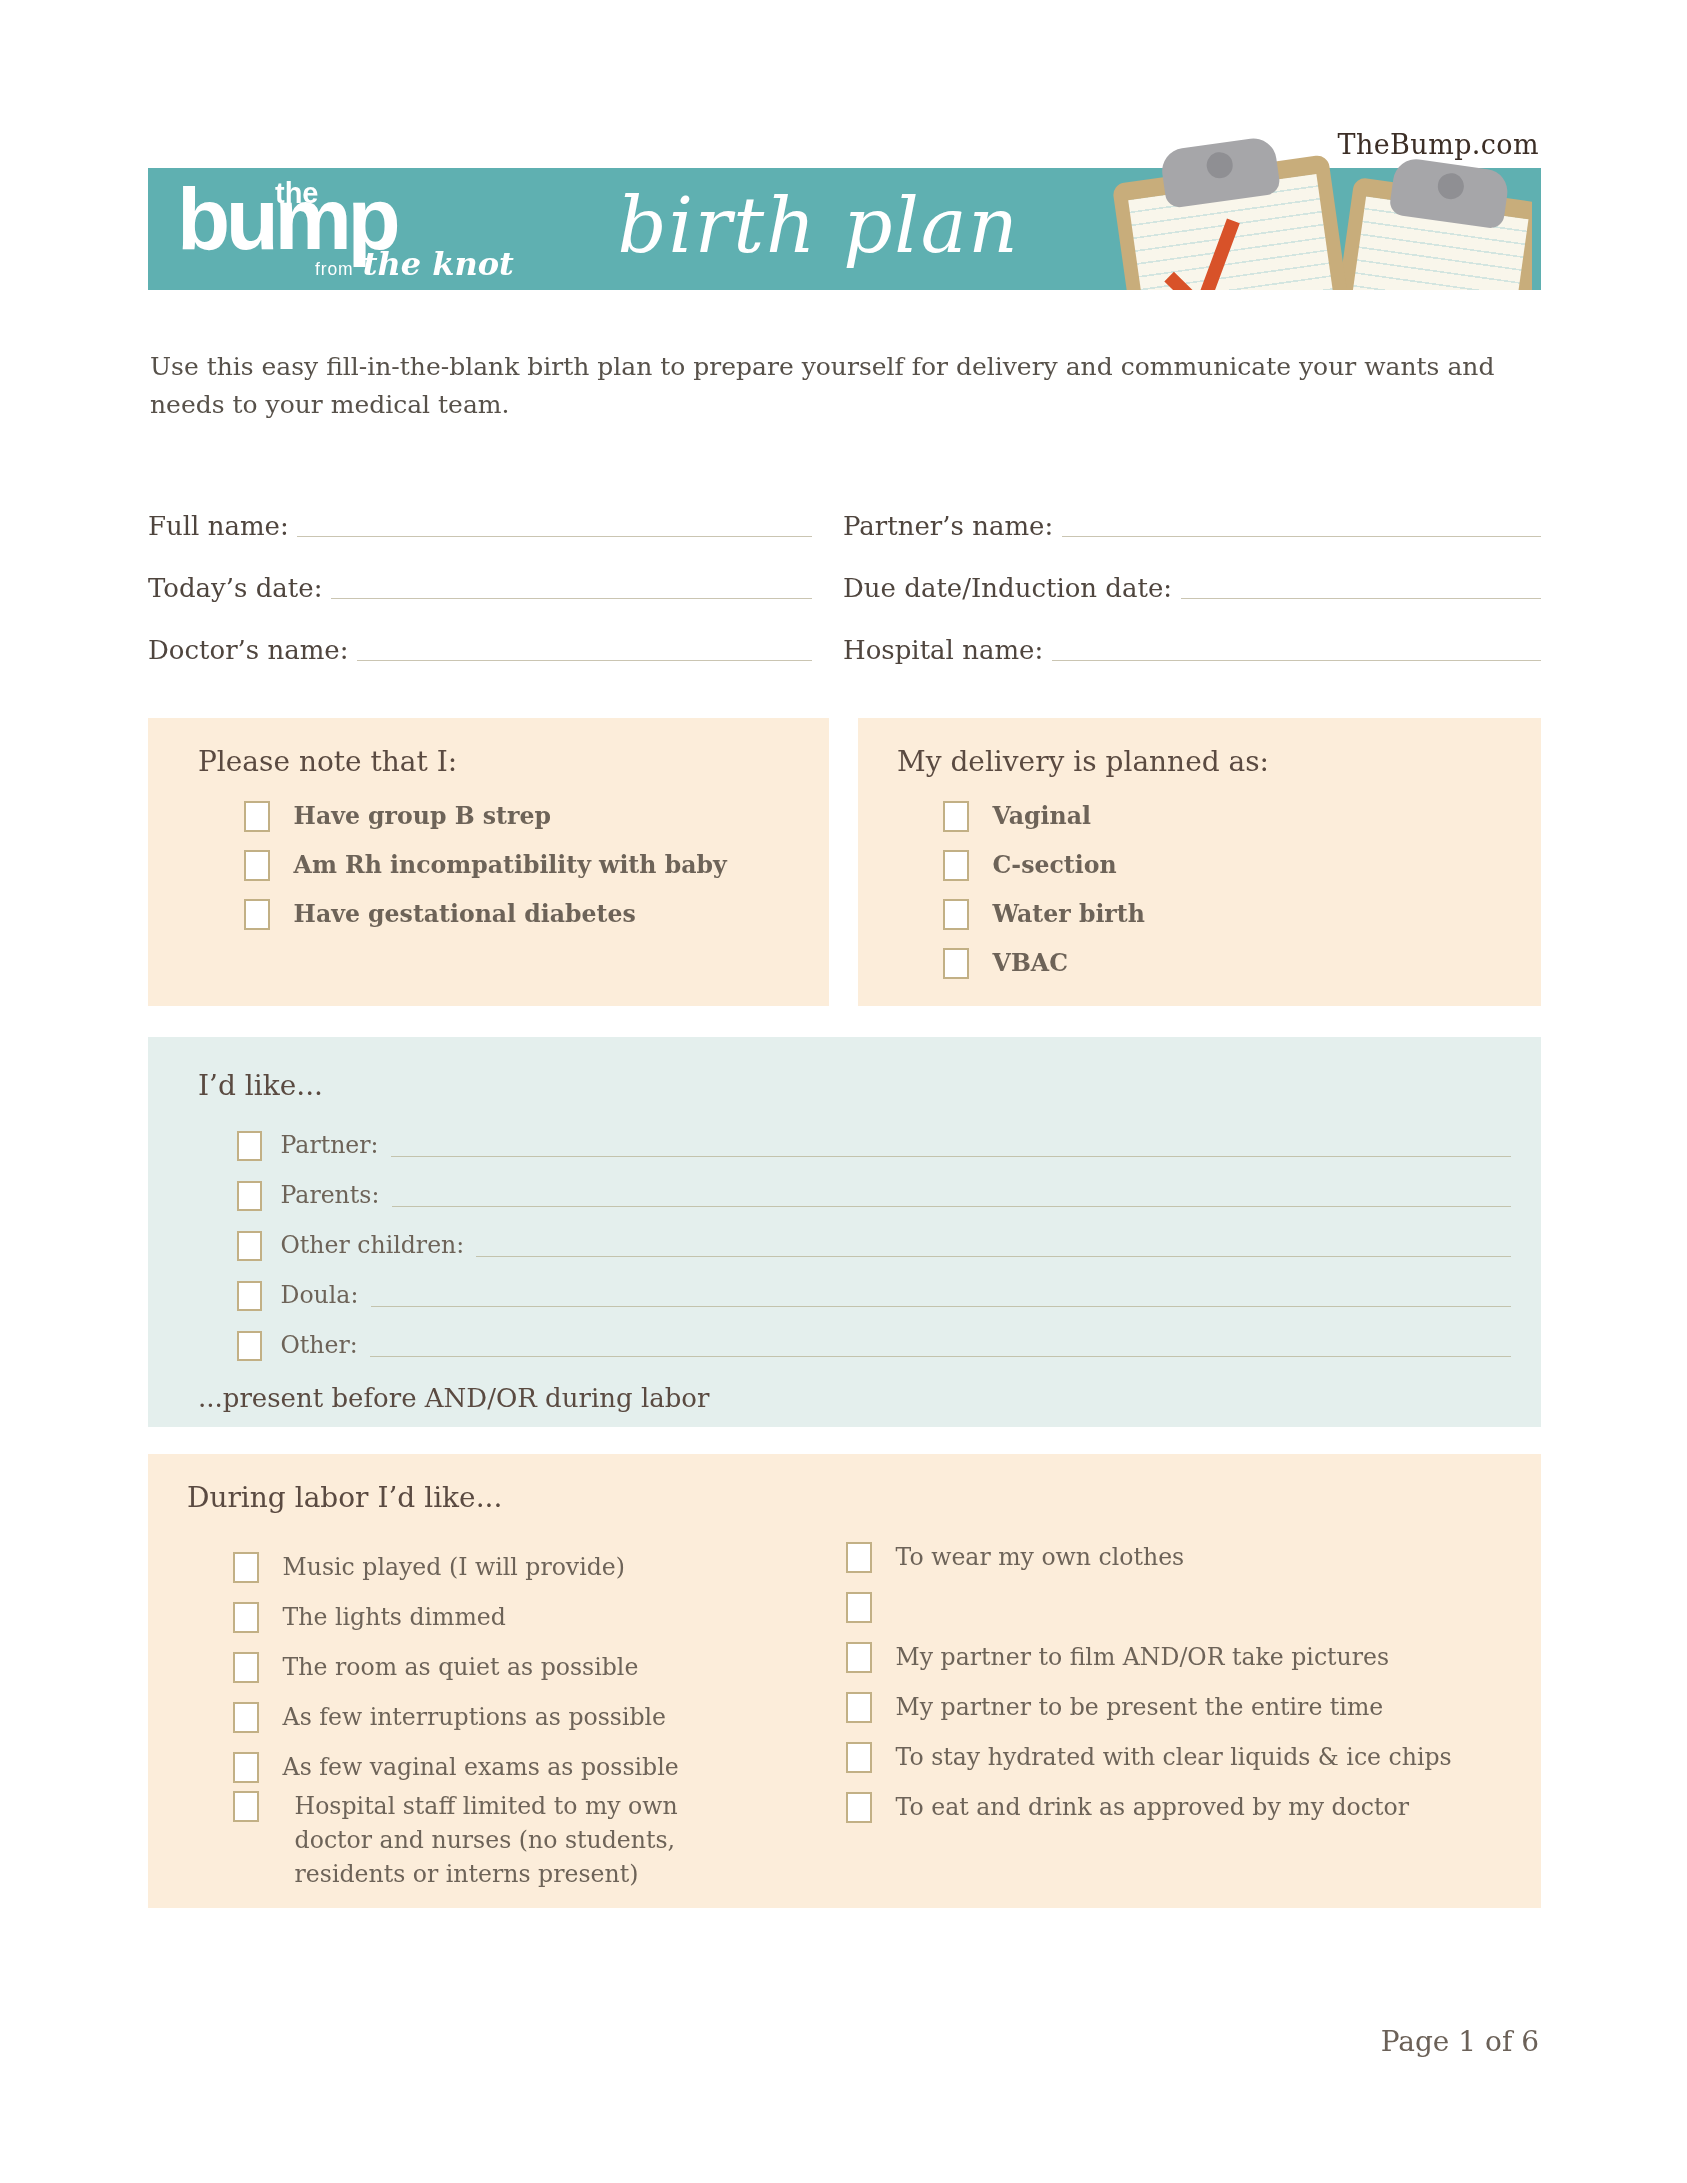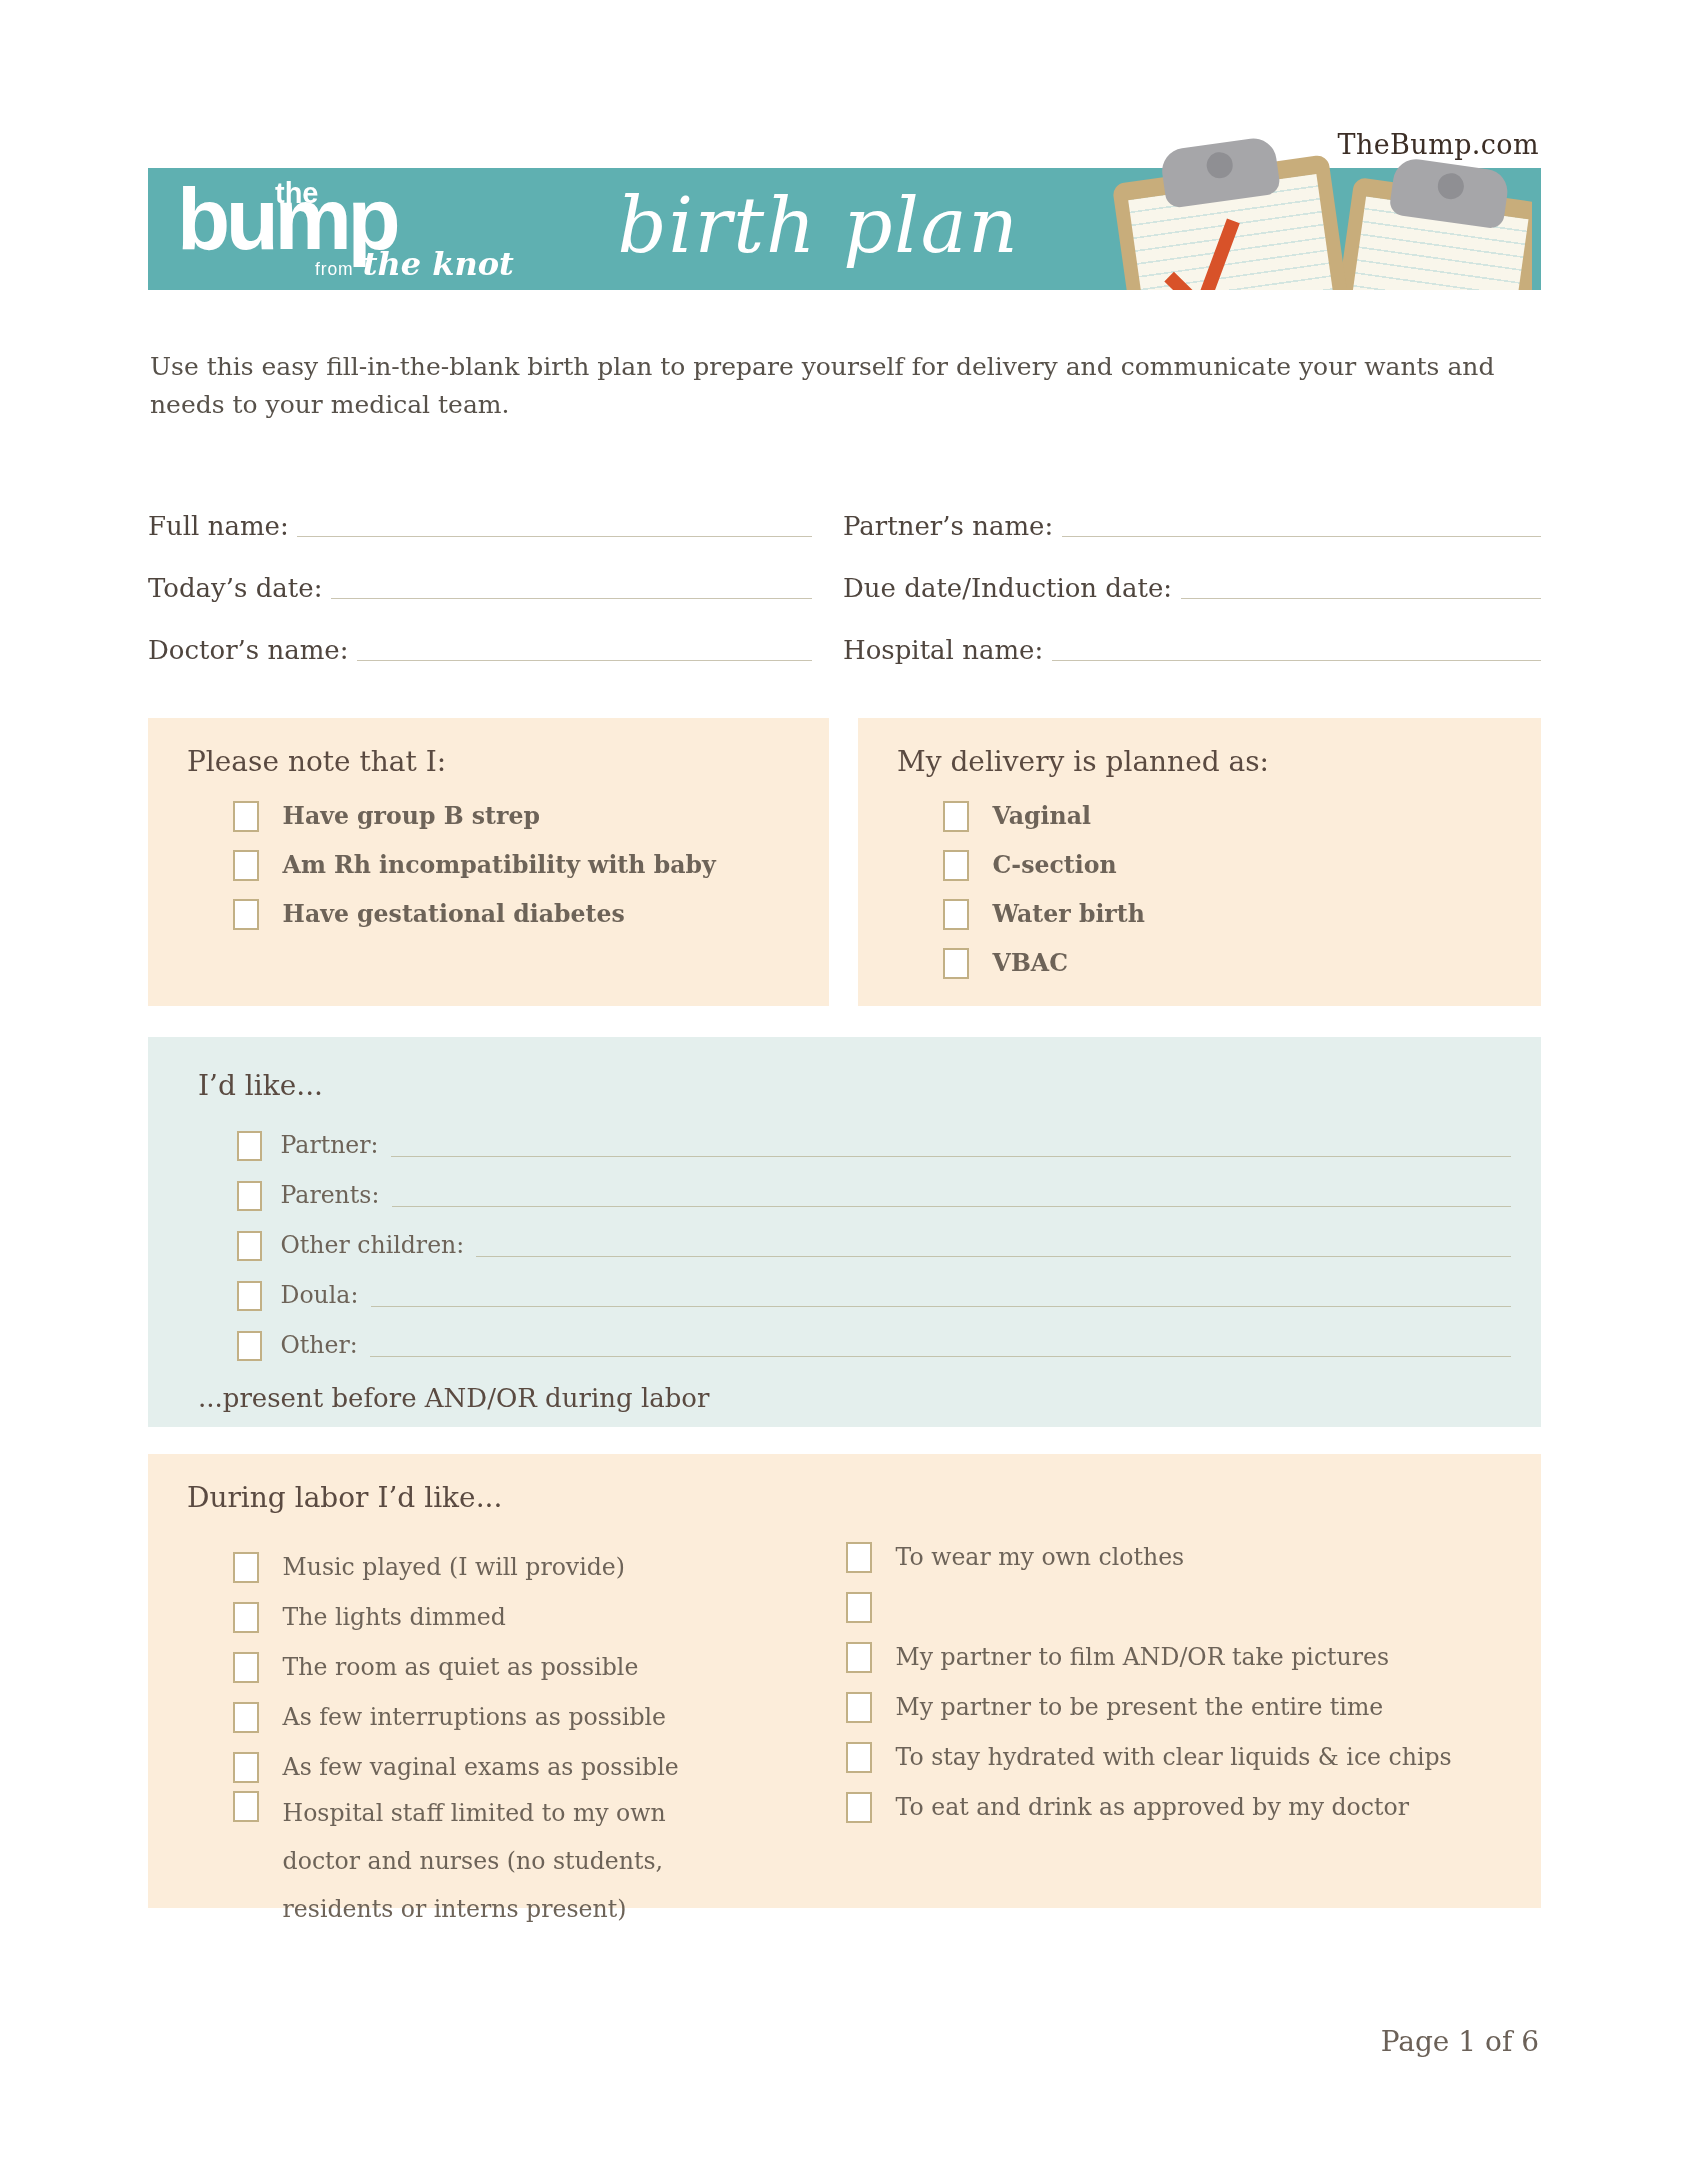--- a/index.html
+++ b/index.html
@@ -69,21 +69,21 @@
     display:grid; grid-template-columns:664px 1fr; column-gap:31px;
   }
   .frow { display:flex; align-items:flex-end; height:62px; }
   .flabel { font-size:26px; color:#4f453e; white-space:nowrap; }
   .rule { flex:1; border-bottom:1.7px solid #cac5b2; margin-left:8.7px; margin-bottom:4.4px; }
 
   
   .boxes-row { position:absolute; left:148px; top:718px; width:1393px; height:288px;
                display:flex; gap:29px; }
   .box { background:#fcedda; }
-  .box-note { flex:0 0 681px; padding:26px 26px 0 39px; }
+  .box-note { flex:0 0 681px; padding:26px 26px 0 50px; }
   .box-delivery { flex:1; padding:26px 26px 0 39px; }
   .box-h { font-size:28px; color:#5a4a41; line-height:35px; }
   ul.checks { list-style:none; margin-top:13px;font-weight:bold; }
   ul.checks li { display:flex; align-items:center; height:49px; padding-left:46px; }
   .cbx { width:26px; height:31px; flex:0 0 26px; background:#ffffff;
          border:2.6px solid #c2b085; margin-right:23.6px; }
   .ilabel { font-size:23.6px; color:#6d6358; line-height:31px; }
 
   
   .present-box { position:absolute; left:148px; top:1037px; width:1393px; height:390px;
@@ -98,21 +98,21 @@
 
   
   .labor-box { position:absolute; left:148px; top:1454px; width:1393px; height:454px;
                background:#fcedda; padding:26px 30px 0 39px; }
   .labor-cols { display:grid; grid-template-columns:659px 1fr; margin-top:17.5px; }
   ul.lcol { list-style:none; }
   ul.lcol li { display:flex; align-items:center; height:50px; }
   ul.lcol.left li { padding-left:46px;align-items:flex-end; }
   ul.lcol li.multi { height:auto; align-items:flex-start; padding-top:0; }
   ul.lcol li.multi .cbx { margin-top:8.7px; }
-  ul.lcol li.multi .ilabel { max-width:415px; line-height:48px; padding-top:6.1px; }
+  ul.lcol li.multi .ilabel { max-width:415px; line-height:34px; padding-top:6.1px;margin-left:12px; }
 
   
   .page-num { position:absolute; top:2025px; right:148px; font-size:28px; color:#6b6158; }
 </style>
 </head>
 <body>
 
 <div class="page">
 
   <div class="site-url">TheBump.com</div>

